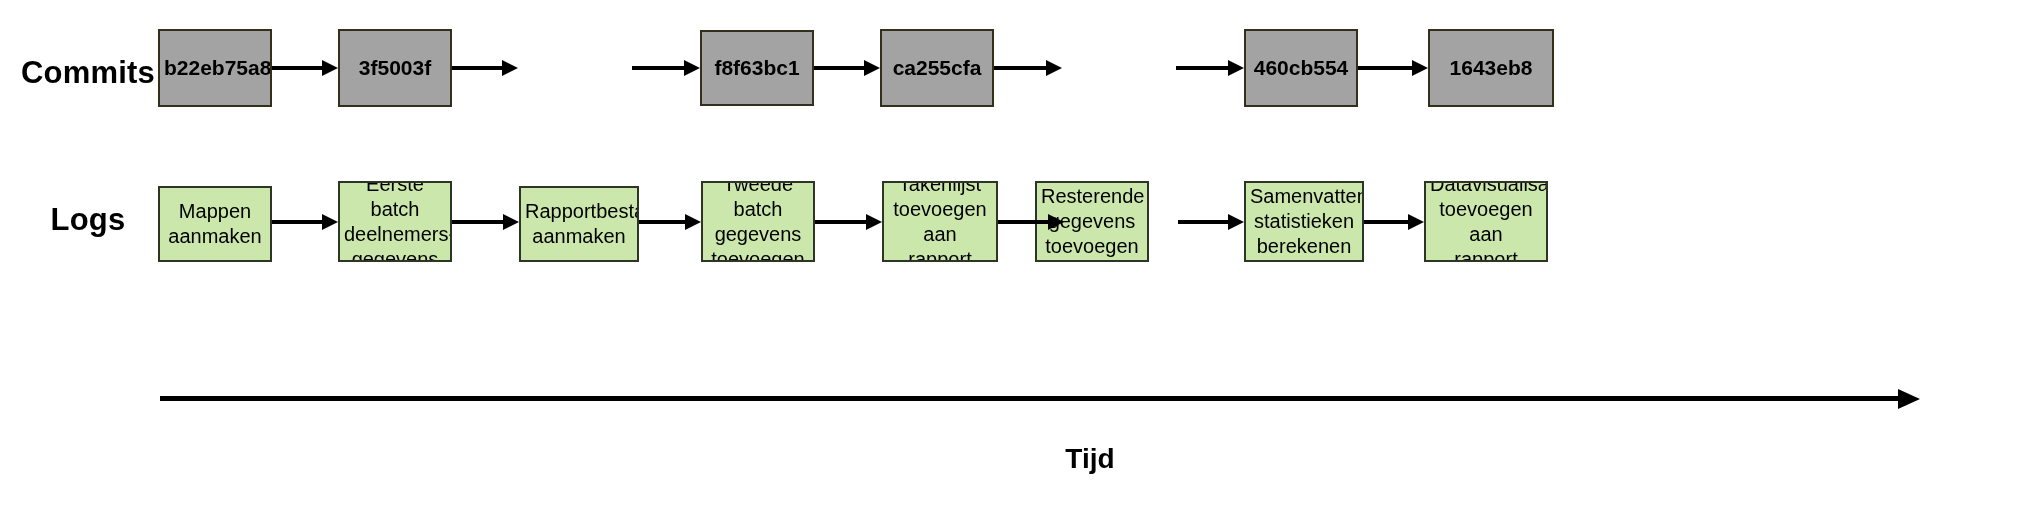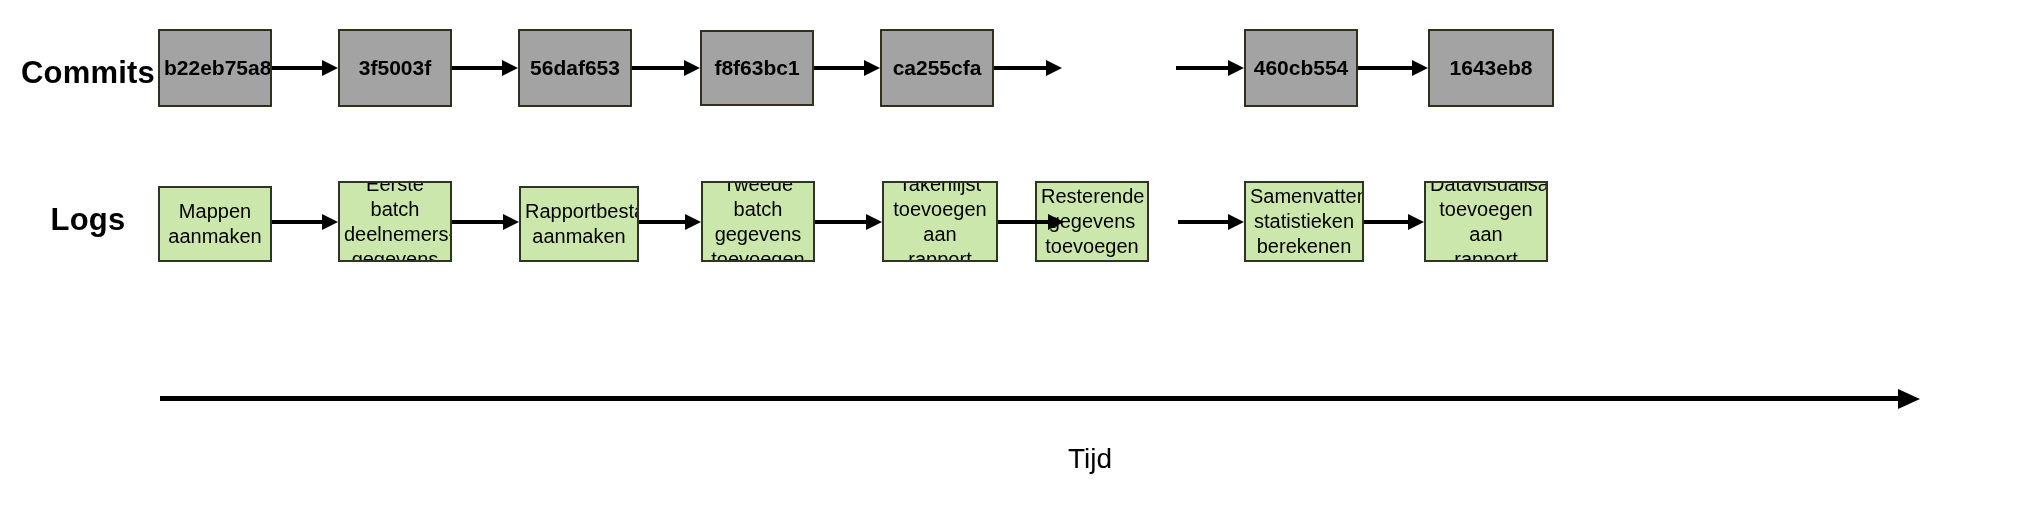--- a/index.html
+++ b/index.html
@@ -128,39 +128,36 @@
     border-bottom: 10px solid transparent;
     border-left: 22px solid #000000;
   }
   #time-axis-label {
     position: absolute;
     left: 960px;
     top: 443px;
     width: 260px;
     text-align: center;
     font-size: 28px;
-    font-weight: normal;
+    font-weight: bold;
     color: #000000;
   }
 </style>
 </head>
 <body>
 
 <div id="canvas">
 
   <div class="row-label" id="label-commits">Commits</div>
 
   <div class="node commit-node" style="left:158px;  top:29px; width:114px; height:78px;">
     <span class="node-text">b22eb75a8</span>
   </div>
   <div class="node commit-node" style="left:338px;  top:29px; width:114px; height:78px;">
     <span class="node-text">3f5003f</span>
-  </div>
-  <div class="node commit-node" style="left:518px;  top:29px; width:114px; height:78px;">
-    <span class="node-text">56daf653</span>
   </div>
   <div class="node commit-node" style="left:700px;  top:30px; width:114px; height:76px;">
     <span class="node-text">f8f63bc1</span>
   </div>
   <div class="node commit-node" style="left:880px;  top:29px; width:114px; height:78px;">
     <span class="node-text">ca255cfa</span>
   </div>
   <div class="node commit-node" style="left:1244px; top:29px; width:114px; height:78px;">
     <span class="node-text">460cb554</span>
   </div>

